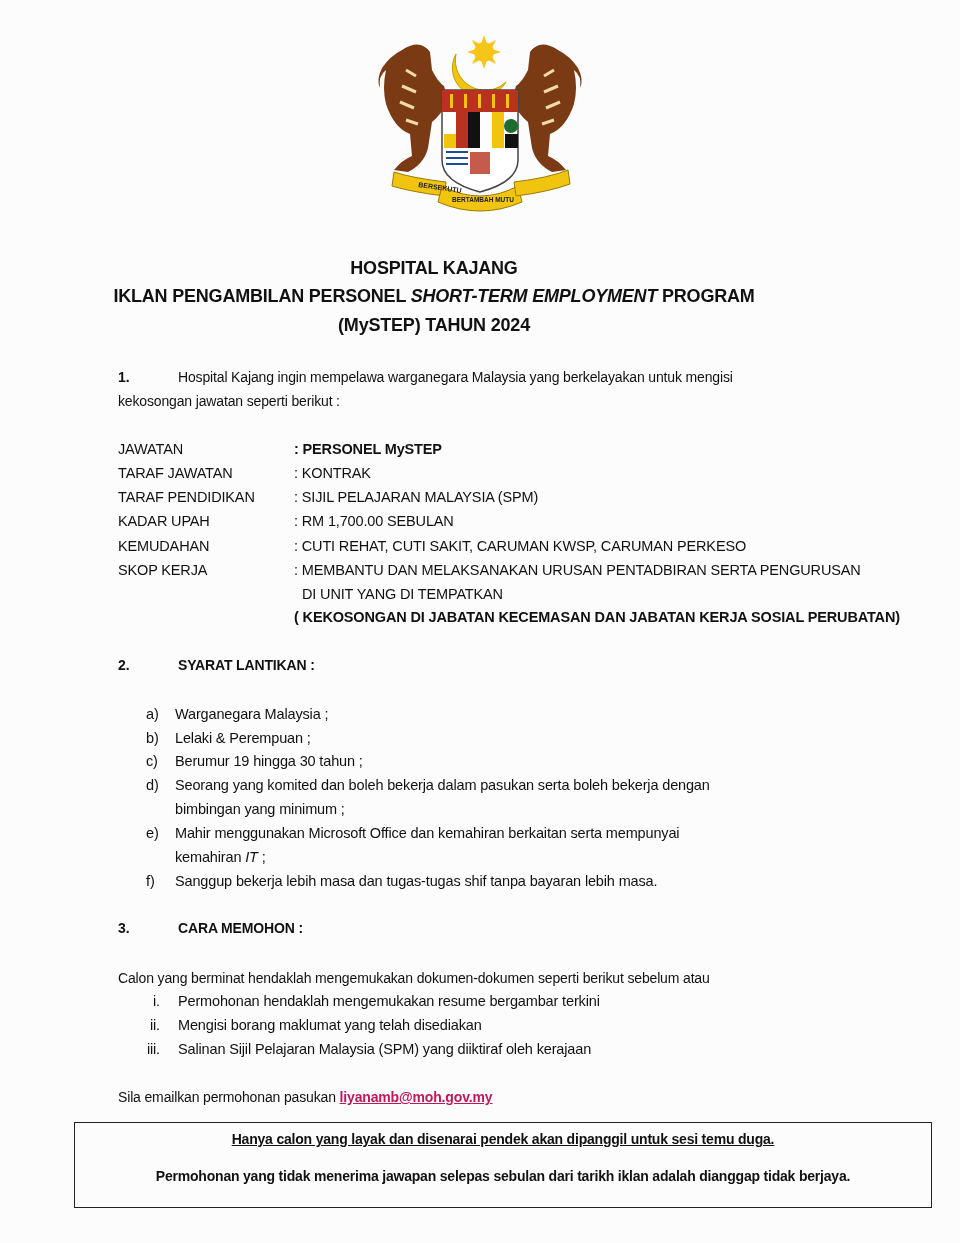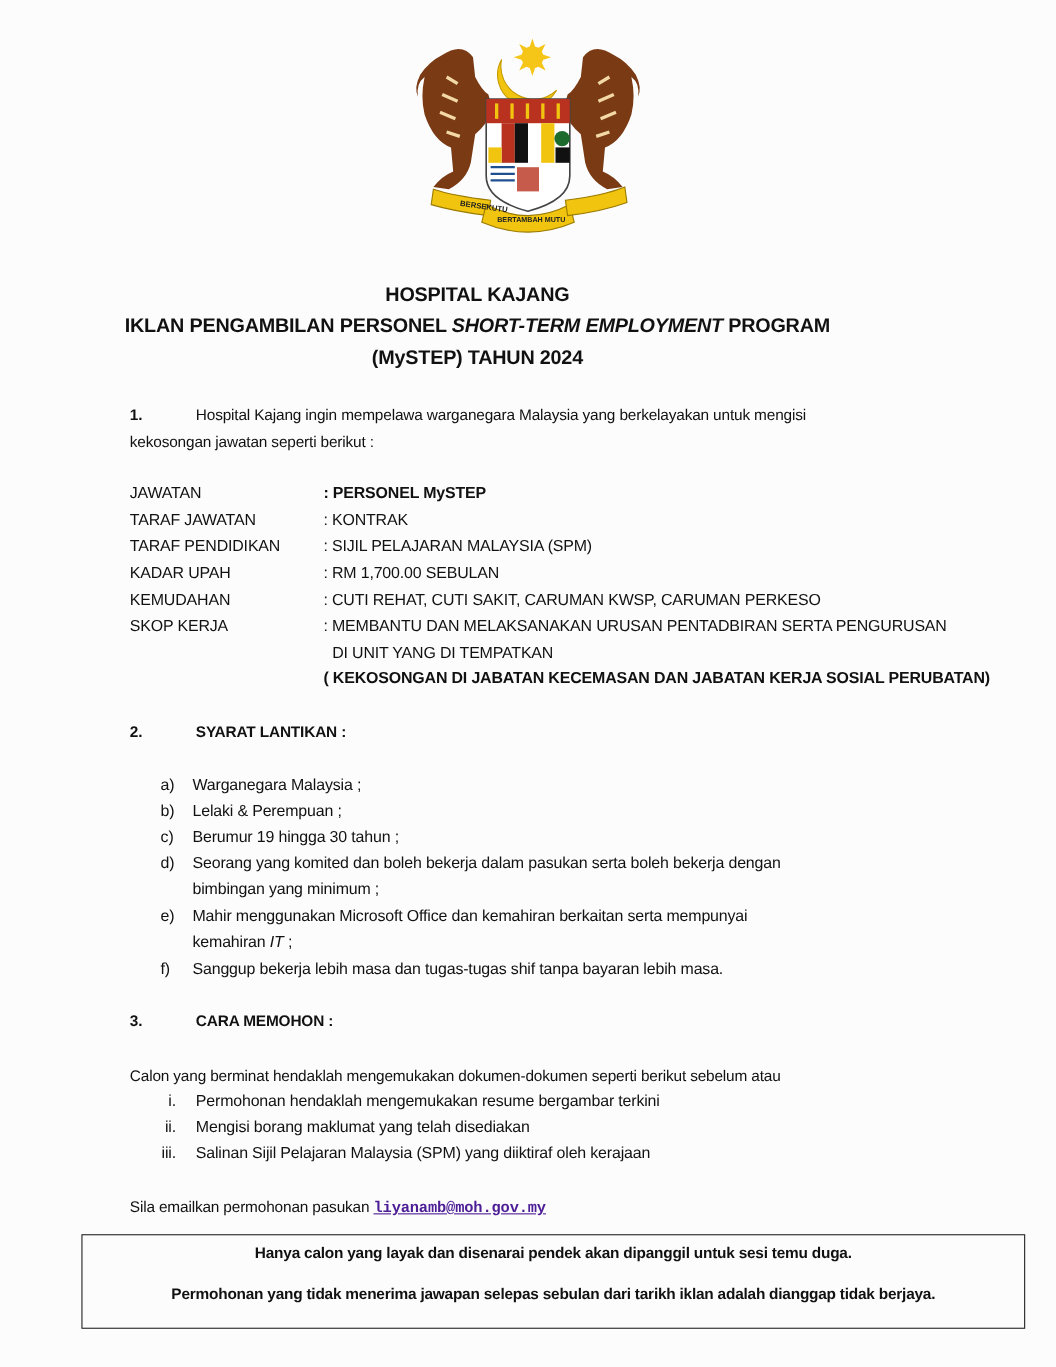--- a/index.html
+++ b/index.html
@@ -18,27 +18,27 @@
     .num { display: inline-block; width: 60px; font-weight: bold; }
     .bold { font-weight: bold; }
     .row { position: absolute; left: 118px; font-size: 14.5px; letter-spacing: -0.15px; }
     .row .lbl { position: absolute; left: 0; white-space: nowrap; text-align: right; }
     .row .val { position: absolute; left: 176px; white-space: nowrap; }
     .list-item { position: absolute; font-size: 14.5px; letter-spacing: -0.15px; white-space: nowrap; }
     .list-item .mk { position: absolute; left: 0; }
     .list-item .tx { position: absolute; left: 29px; }
     .roman .mk { width: 24px; text-align: right; left: -10px; }
     .roman .tx { left: 32px; }
-    .email { color: #4c1d95; text-decoration: underline; font-weight: bold; font-family: Liberation Mono, monospace; }
+    .email { color: #be185d; text-decoration: underline; font-weight: bold; }
     .notice-box {
       position: absolute; left: 74px; top: 1122px; width: 858px; height: 86px;
       border: 1.5px solid #222; box-sizing: border-box;
     }
     .notice { position: absolute; left: 0; width: 100%; text-align: center; font-weight: bold; font-size: 14px; letter-spacing: -0.2px; }
-    .n1 { top: 8px; }
+    .n1 { top: 8px; text-decoration: underline; }
     .n2 { top: 45px; }
   </style>
 </head>
 <body>
 
 <div class="page">
 
   <svg class="crest" viewBox="0 0 216 186">
 
     <path d="M84 24 A30 30 0 0 0 134 52 A26 26 0 0 1 84 24 Z" fill="#f1c40f" stroke="#c79a00" stroke-width="1"></path>

